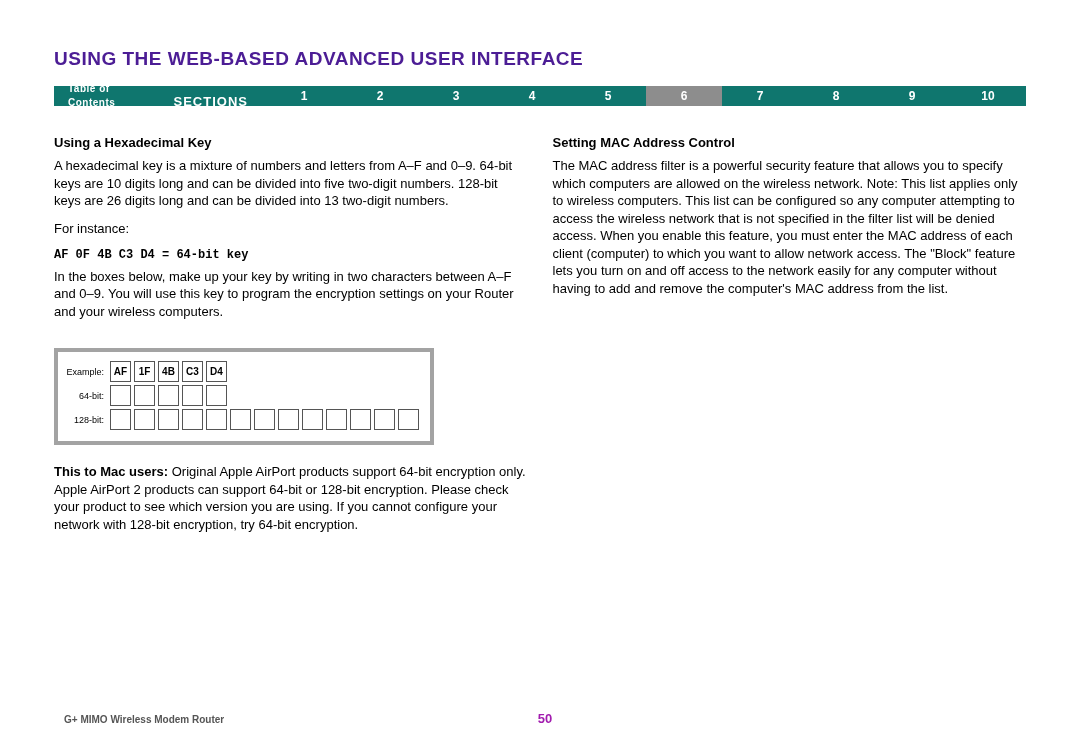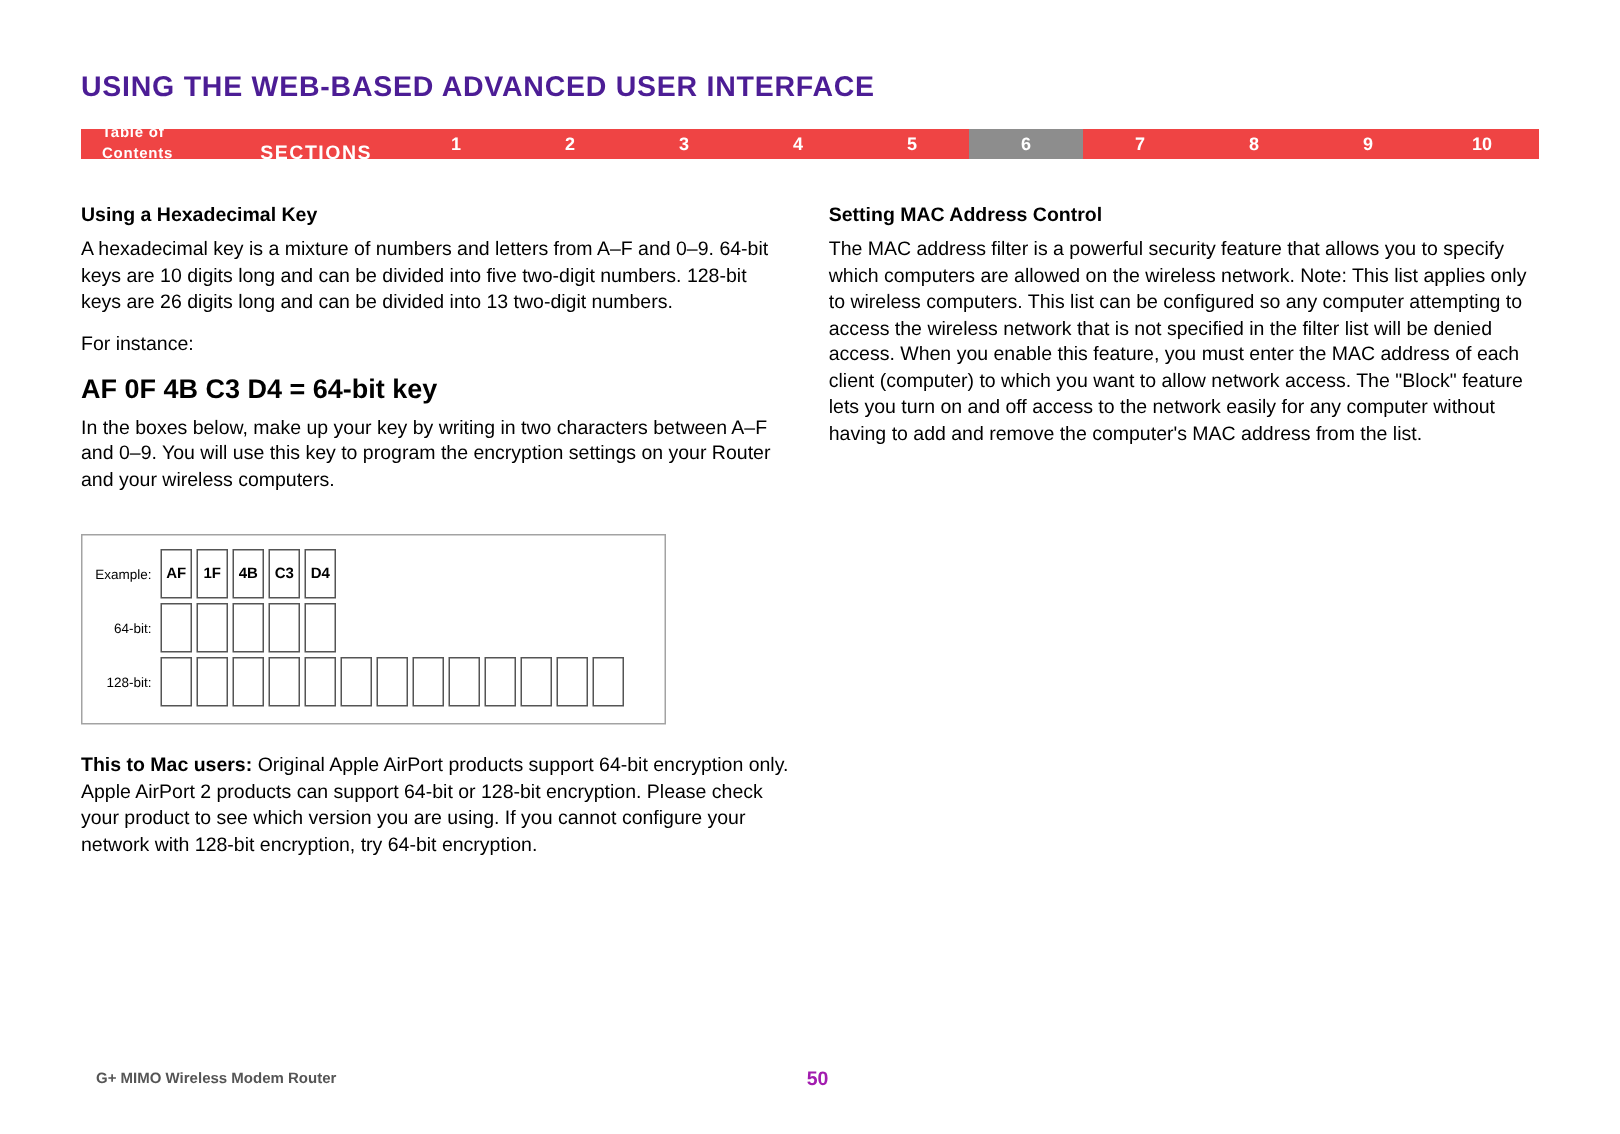--- a/index.html
+++ b/index.html
@@ -16,21 +16,21 @@
   .page-title {
     font-size: 19px;
     font-weight: bold;
     letter-spacing: 0.5px;
     color: #4c1d95;
     margin-bottom: 14px;
   }
   .nav-bar {
     display: flex;
     align-items: stretch;
-    background: #ef4444;
+    background: #0f766e;
     height: 20px;
     font-size: 11px;
     color: #fff;
     margin-bottom: 28px;
   }
   .nav-toc {
     font-weight: bold;
     letter-spacing: 0.5px;
     padding: 0 14px;
     display:flex; align-items:center;
@@ -58,31 +58,31 @@
     display: flex;
     gap: 25px;
   }
   .col { flex:1; }
   .sub-h {
     font-weight: bold;
     font-size: 13px;
     margin-bottom: 6px;
   }
   .para { margin-bottom: 10px; font-size:13px; }
-  .bold-line { font-weight:bold; font-size:18px; margin-bottom:4px;}
+  .bold-line { font-weight:bold; font-size:12px; margin-bottom:4px;font-family:Liberation Mono, monospace;}
   .key-table-wrap {
-    border:1px solid #a3a3a3;
-    padding:6px 24px 8px 8px;
+    border:4px solid #a3a3a3;
+    padding:6px 8px 8px 8px;
     display:inline-block;
     margin: 18px 0;
   }
   .key-row { display:flex; align-items:center; margin:3px 0; }
   .row-label { font-size:9px; width:44px; text-align:right; padding-right:6px;}
   .key-box {
-    width:21px; height:33px;
+    width:21px; height:21px;
     border:1px solid #555;
     margin-right:3px;
     font-size:10px;
     display:flex; align-items:center; justify-content:center;
     font-family: Arial, sans-serif;
     font-weight:bold;
   }
   .note-strong { font-weight:bold; }
   .footer {
     position:absolute;

